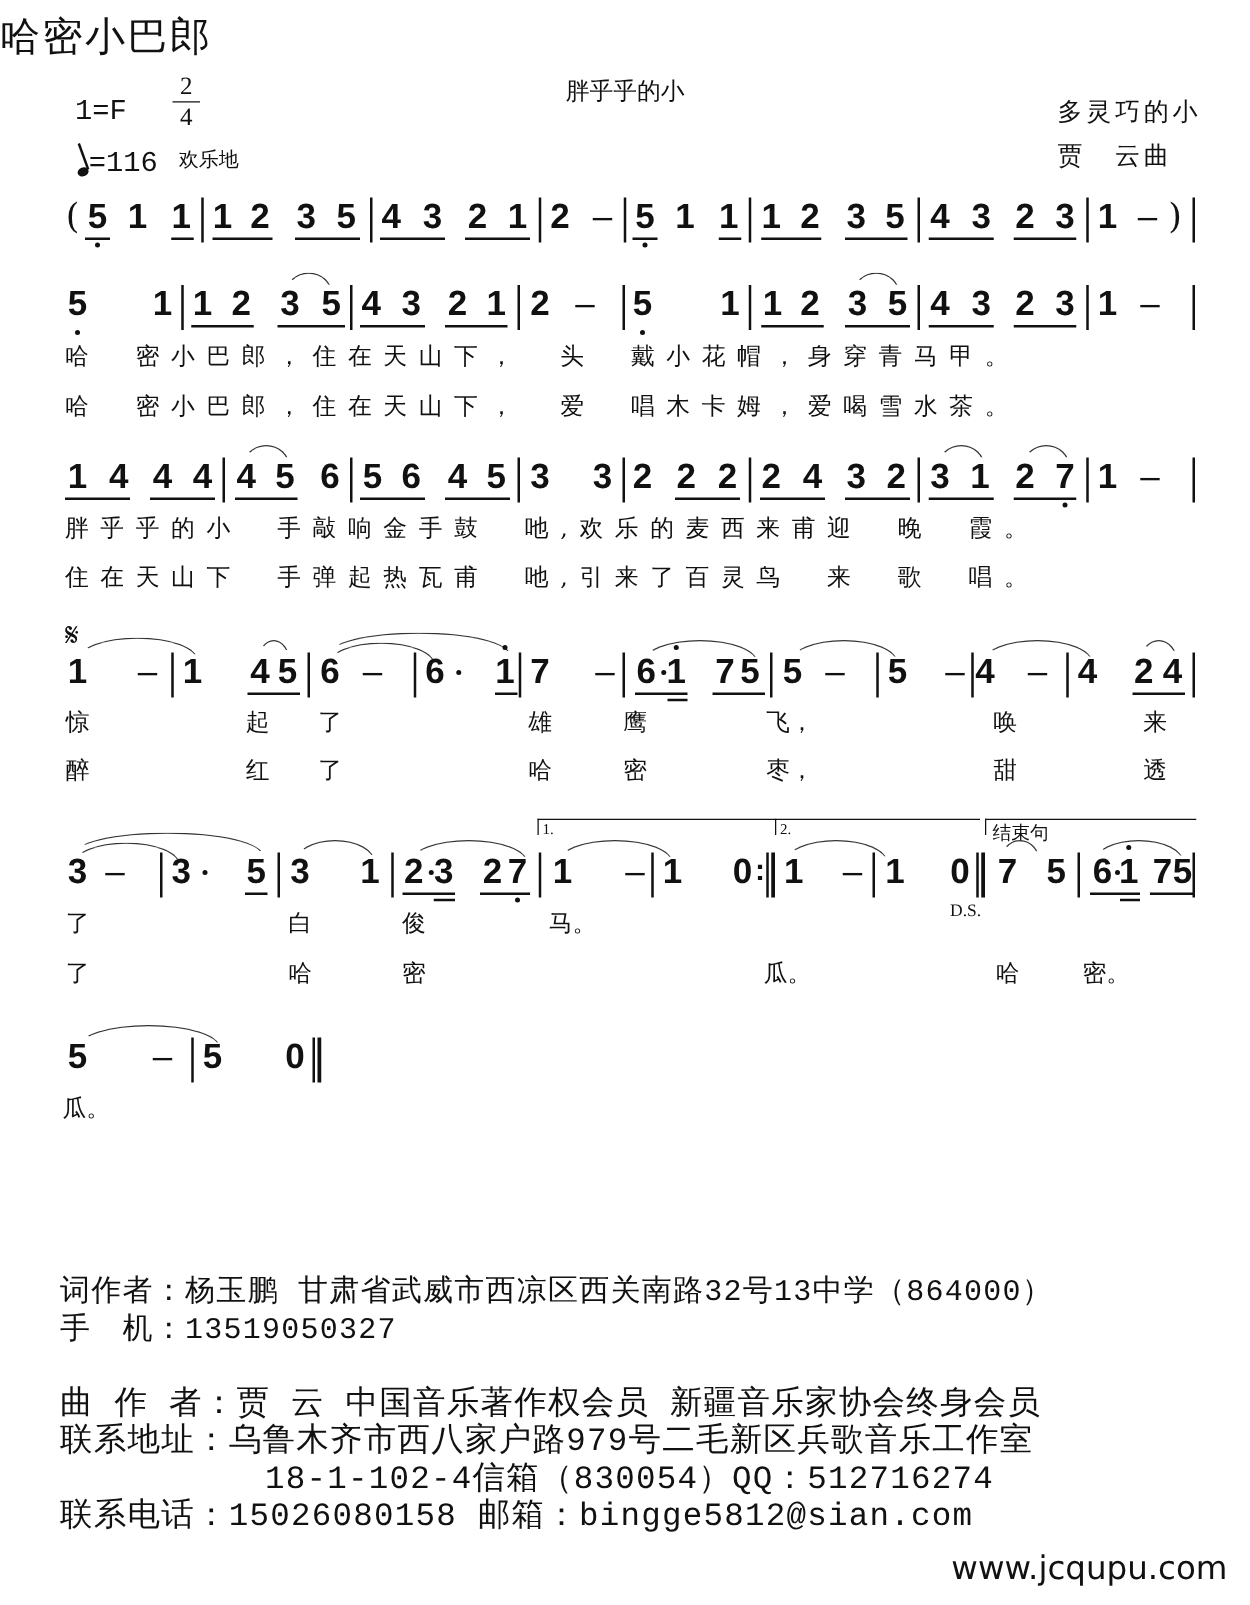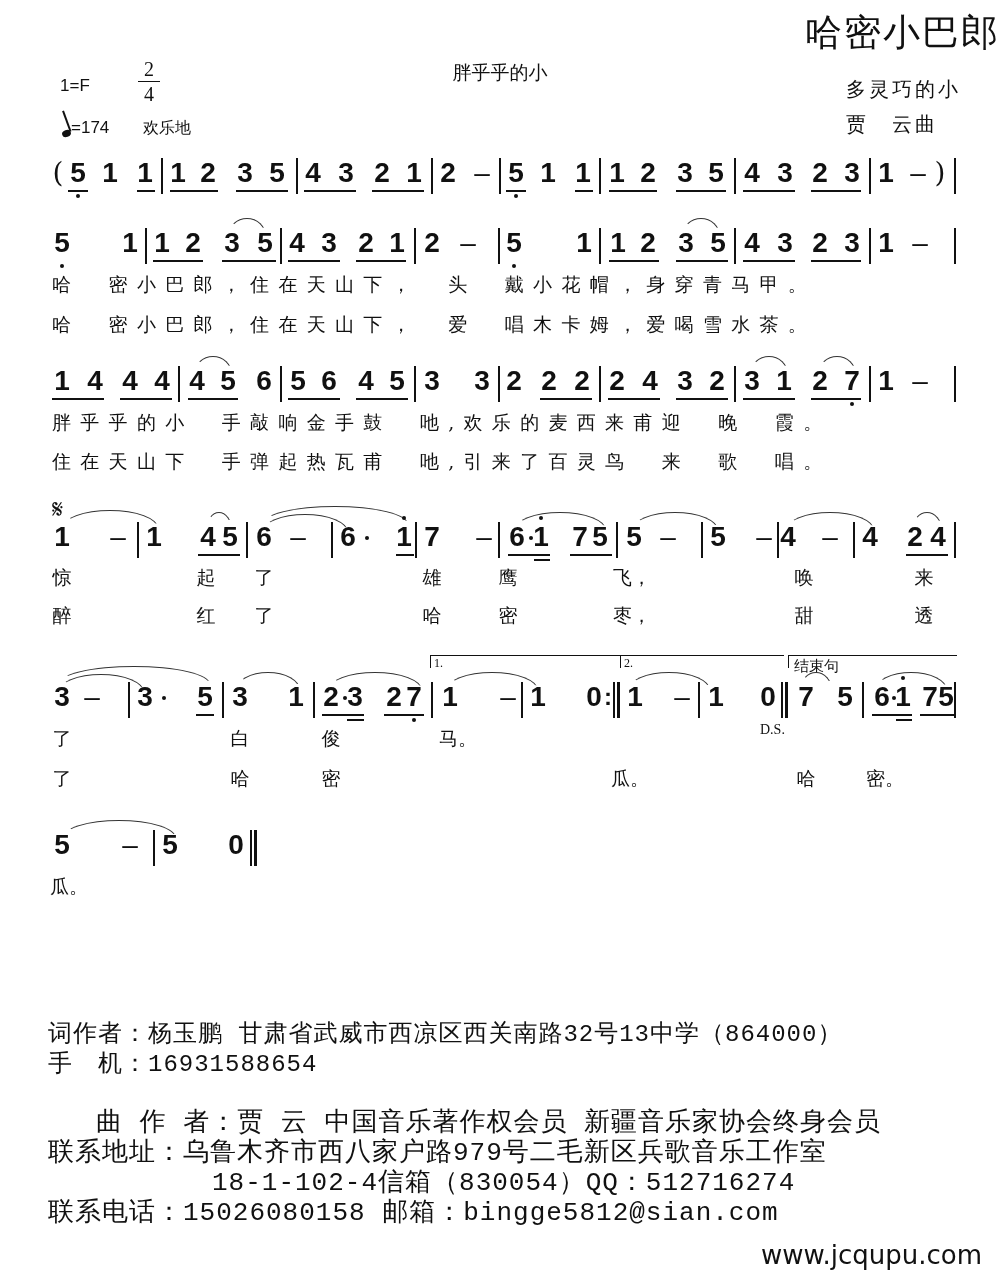--- a/index.html
+++ b/index.html
@@ -1,20 +1,20 @@
 <!DOCTYPE html>
 <html><head>
 <meta charset="utf-8">
 <style>
   html,body{margin:0;padding:0;background:#fff;}
   body{width:1000px;height:1284px;position:relative;overflow:hidden;color:#111;font-family:"DejaVu Serif",serif;}
   .abs{position:absolute;white-space:nowrap;}
-  .title{left:0;width:1000px;top:8px;text-align:right;font-size:37px;font-family:"DejaVu Sans",sans-serif;font-weight:300;letter-spacing:2px;}
+  .title{left:0;width:1000px;top:8px;text-align:left;font-size:32px;font-family:"DejaVu Sans",sans-serif;font-weight:300;letter-spacing:2px;}
   .subtitle{left:0;width:1000px;top:60px;text-align:center;font-size:19px;font-family:"DejaVu Sans",sans-serif;}
-  .meta{font-size:17px;font-family:Liberation Sans, sans-serif;}
+  .meta{font-size:23px;font-family:Liberation Mono, monospace;}
   .credit{font-size:20px;font-family:"DejaVu Sans",sans-serif;letter-spacing:3px;}
   .timesig{left:138px;top:58px;width:22px;text-align:center;font-family:"Liberation Serif",serif;font-size:20px;line-height:22px;}
   .timesig .bar{border-top:1.5px solid #111;margin:1px 0;}
   .note-glyph{display:inline-block;width:9px;height:7px;background:#111;border-radius:50%;transform:rotate(-20deg);position:relative;top:4px;}
   .note-stem{position:absolute;width:2px;height:22px;background:#111;left:8px;top:-19px;}
   
   .row{position:absolute;left:0;width:1000px;height:40px;}
   .n{position:absolute;font-family:"Liberation Sans",sans-serif;font-weight:bold;font-size:28px;top:0;line-height:34px;transform:translateX(-50%);}
   .ul{position:absolute;height:2px;background:#111;}
   .bl{position:absolute;width:2px;background:#111;top:2px;height:36px;}
@@ -31,21 +31,21 @@
 
 <div class="abs title">哈密小巴郎</div>
 <div class="abs subtitle">胖乎乎的小</div>
 <div class="abs meta" style="left:60px;top:76px;">1=F</div>
 <div class="abs timesig">
   <div>2</div>
   <div class="bar"></div>
   <div>4</div>
 </div>
 <div class="abs" style="left:62px;top:118px;">
-  <span class="note-glyph"><span class="note-stem"></span></span><span class="meta">=174</span>
+  <span class="note-glyph"><span class="note-stem"></span></span><span class="meta">=116</span>
 </div>
 <div class="abs meta" style="left:143px;top:118px;font-family:'DejaVu Sans',sans-serif;font-size:16px;">欢乐地</div>
 <div class="abs credit" style="left:846px;top:76px;">多灵巧的小</div>
 <div class="abs credit" style="left:846px;top:111px;">贾　云曲</div>
 
 <div class="row" style="top:156px;">
   <span class="n" style="left:58px;font-weight:normal;font-family:'DejaVu Serif',serif;">(</span>
   <span class="n" style="left:78px;">5</span>
     <span class="dot" style="left:76px;top:38px;"></span>
   <span class="n" style="left:110px;">1</span>
@@ -363,19 +363,19 @@
     <span class="n" style="left:130px;font-weight:normal;">–</span>
   <div class="bl" style="left:153px;"></div>
   <span class="n" style="left:170px;">5</span>
     <span class="n" style="left:236px;">0</span>
   <div class="bl" style="left:250px;"></div>
     <div class="bl" style="left:254px;width:3px;"></div>
 </div>
 <div class="abs" style="left:50px;top:874px;font-size:19px;">瓜。</div>
 
 <div class="abs footer" style="left:48px;top:1020px;">词作者：杨玉鹏 甘肃省武威市西凉区西关南路32号13中学（864000）</div>
-<div class="abs footer" style="left:48px;top:1050px;">手　机：16931588654</div>
-<div class="abs footer" style="left:48px;top:1108px;font-size:26px;margin-left:48px;">曲 作 者：贾 云 中国音乐著作权会员 新疆音乐家协会终身会员</div>
+<div class="abs footer" style="left:48px;top:1050px;">手　机：13519050327</div>
+<div class="abs footer" style="left:48px;top:1108px;font-size:26px;">曲 作 者：贾 云 中国音乐著作权会员 新疆音乐家协会终身会员</div>
 <div class="abs footer" style="left:48px;top:1138px;font-size:26px;">联系地址：乌鲁木齐市西八家户路979号二毛新区兵歌音乐工作室</div>
 <div class="abs footer" style="left:212px;top:1168px;font-size:26px;">18-1-102-4信箱（830054）QQ：512716274</div>
 <div class="abs footer" style="left:48px;top:1198px;font-size:26px;">联系电话：15026080158 邮箱：bingge5812@sian.com</div>
 
 <div class="abs wm">www.jcqupu.com</div>
 
 </body></html>

